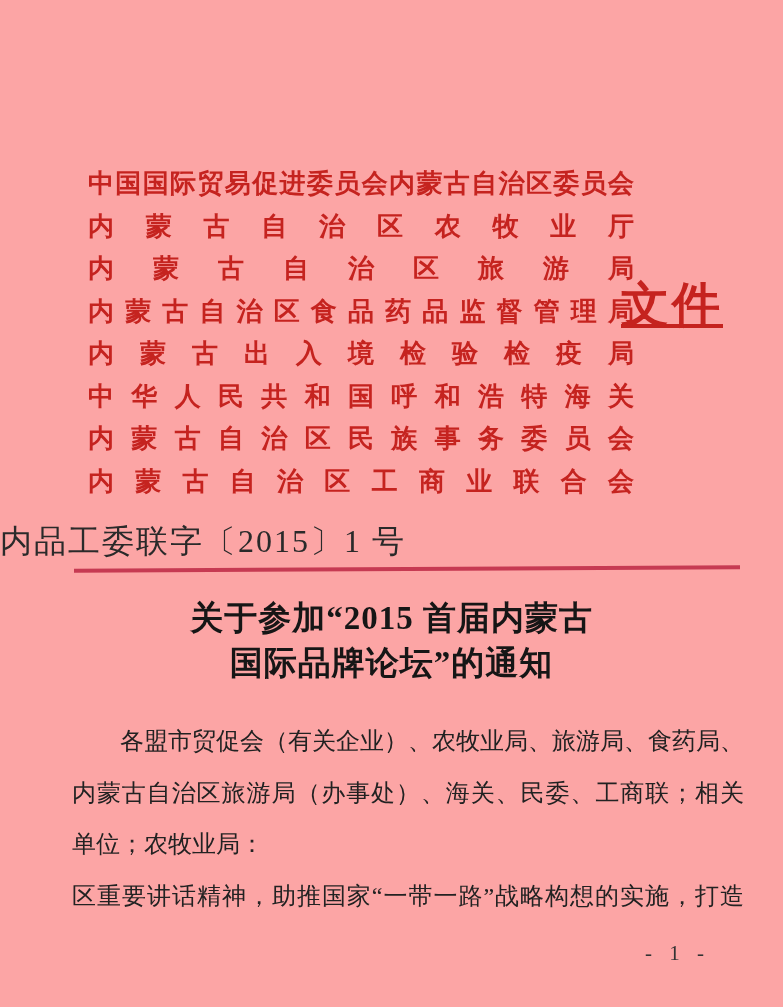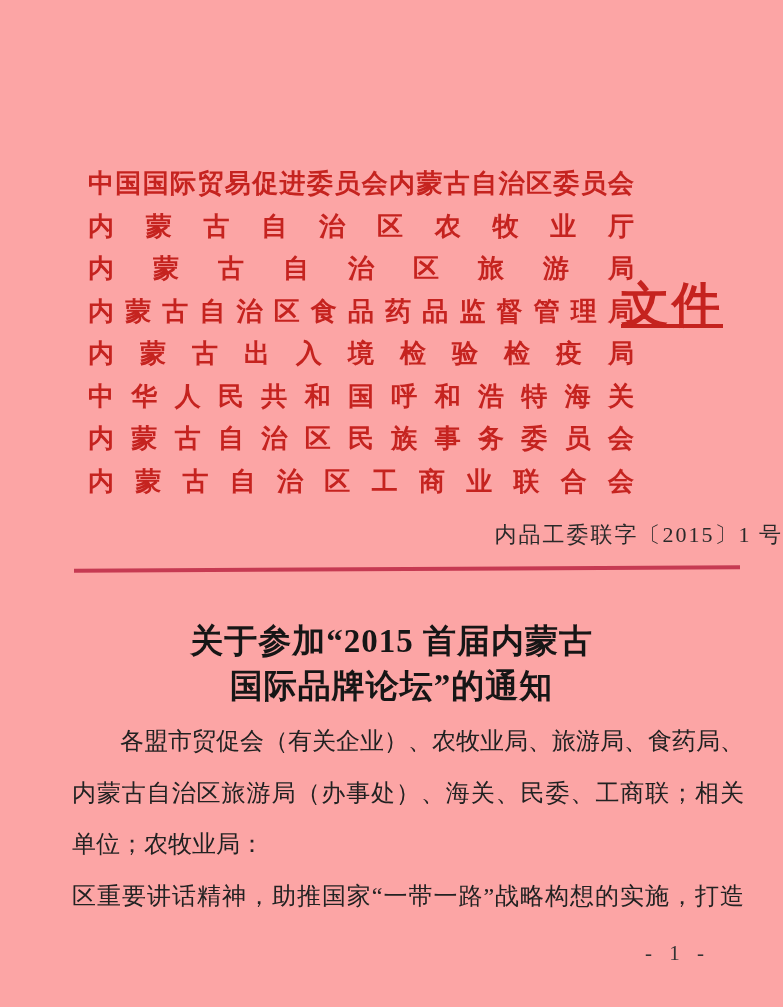--- a/index.html
+++ b/index.html
@@ -46,23 +46,23 @@
     white-space: nowrap;
     text-decoration: underline;
   }
 
   
   .ref-number {
     position: absolute;
     left: 0;
     top: 520px;
     width: 100%;
-    text-align: right;
+    text-align: left;
     color: #2a2a2a;
-    font-size: 22px;
+    font-size: 32px;
     letter-spacing: 2px;
     white-space: nowrap;
   }
 
   
   .red-rule {
     position: absolute;
     left: 74px;
     top: 567px;
     width: 666px;
@@ -76,21 +76,20 @@
     position: absolute;
     left: 0;
     top: 596px;
     width: 100%;
     text-align: center;
     color: #161616;
     font-weight: 700;
     font-size: 33px;
     line-height: 45px;
     letter-spacing: 1px;
-    margin-top: 23px;
   }
 
   
   .body-block {
     position: absolute;
     left: 72px;
     top: 716px;
     width: 672px;
     color: #222222;
     font-size: 24px;

